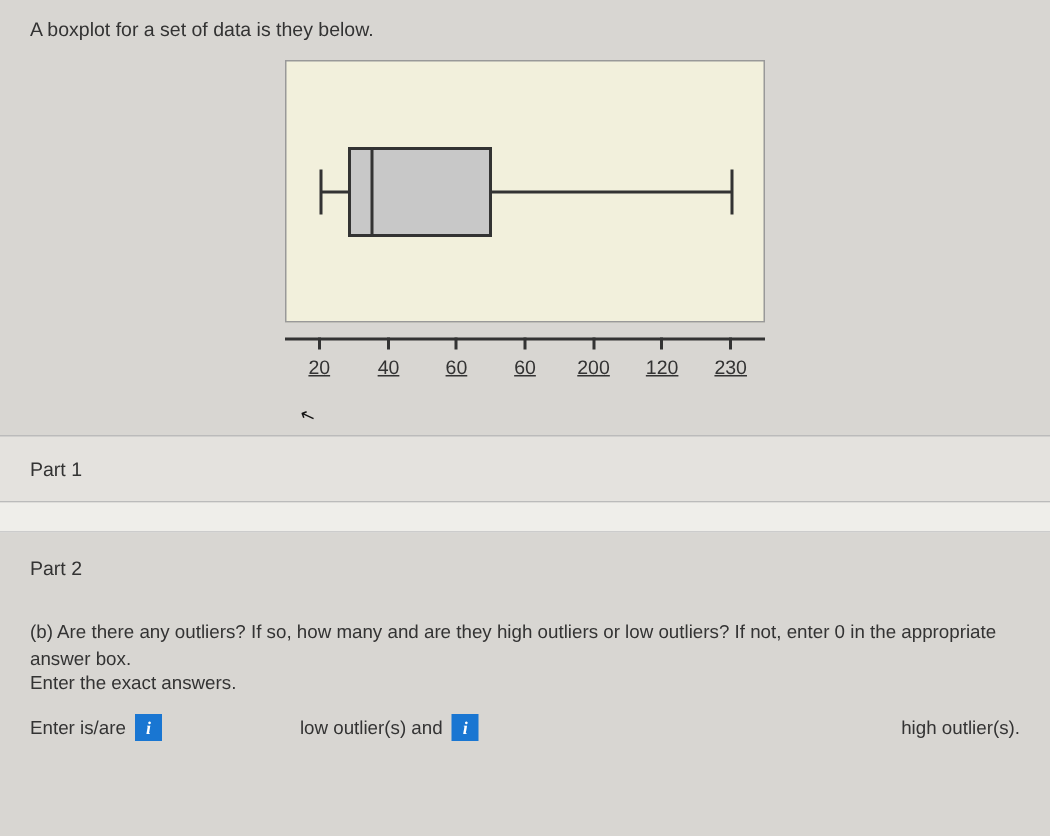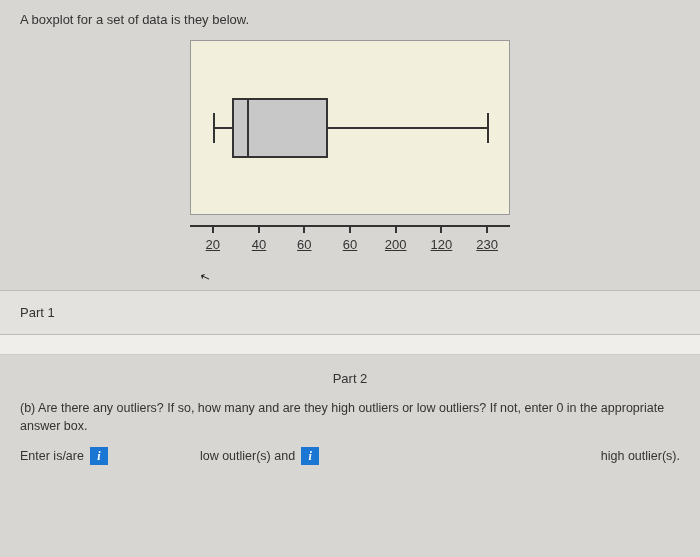--- a/index.html
+++ b/index.html
@@ -109,27 +109,25 @@
       border-bottom: 1px solid #ccc;
     }
     .part1-link {
       color: #333;
       cursor: pointer;
     }
     .part2-section {
       padding: 16px 20px 10px;
     }
     .part2-title {
-      margin-bottom: 14px;
-      text-align: center;
+      margin-bottom: 27px;
     }
     .qtext {
       font-size: 12.5px;
       line-height: 1.4;
-      margin-bottom: 12px;
     }
     .instruct {
       font-size: 12.5px;
       margin-bottom: 14px;
     }
     .answer-row {
       display: flex;
       align-items: center;
       font-size: 12.5px;
       gap: 6px;
@@ -191,20 +189,21 @@
 <div class="cursor-mark">↖</div>
 
 <div class="part-bar">
   <span class="part1-link">Part 1</span>
 </div>
 <div class="spacer-row"></div>
 
 <div class="part2-section">
   <div class="part2-title">Part 2</div>
   <div class="qtext">(b) Are there any outliers? If so, how many and are they high outliers or low outliers? If not, enter 0 in the appropriate answer box.</div>
+  <div class="instruct">Enter the exact answers.</div>
   <div class="answer-row">
     <span>Enter is/are</span>
     <span class="info-badge">i</span>
     <span class="spacer-flex"></span>
     <span>low outlier(s) and</span>
     <span class="info-badge">i</span>
     <span class="answer-end">high outlier(s).</span>
   </div>
 </div>
 

